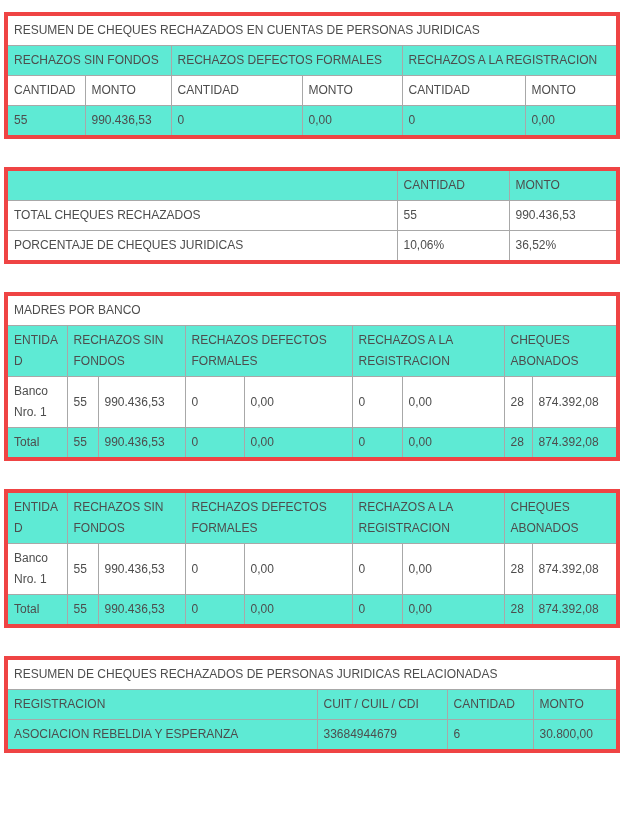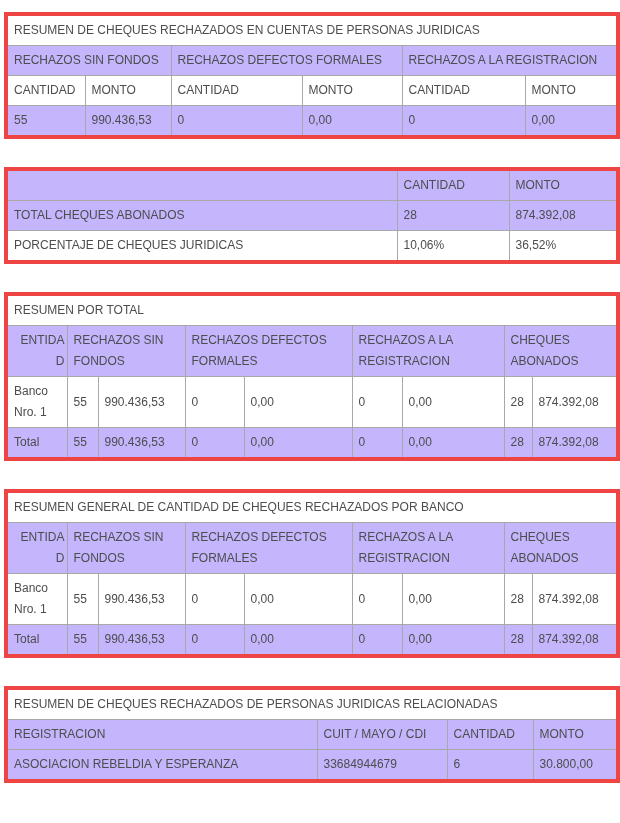--- a/index.html
+++ b/index.html
@@ -27,28 +27,27 @@
   }
   table.rpt td {
     border: 1px solid #a8a8a8;
     padding: 4px 6px;
     line-height: 21px;
     vertical-align: middle;
     overflow: hidden;
     word-wrap: break-word;
   }
   table.rpt tr.shade td {
-    background: #c4b5fd;
+    background: #5eead4;
   }
   table.rpt td.title-cell {
     background: #ffffff;
   }
   table.rpt td.entity-cell {
     padding-right: 2px;
-    text-align: right;
   }
 </style>
 </head>
 <body>
 
 <div id="report">
     <table class="rpt">
       <colgroup>
         <col style="width: 79px;">
         <col style="width: 86px;">
@@ -89,24 +88,24 @@
         <col style="width: 391px;">
         <col style="width: 112px;">
         <col style="width: 109px;">
       </colgroup>
       <tbody>
         <tr class="shade">
           <td></td>
           <td>CANTIDAD</td>
           <td>MONTO</td>
         </tr>
-        <tr class="shade">
-          <td>TOTAL CHEQUES ABONADOS</td>
-          <td>28</td>
-          <td>874.392,08</td>
+        <tr>
+          <td>TOTAL CHEQUES RECHAZADOS</td>
+          <td>55</td>
+          <td>990.436,53</td>
         </tr>
         <tr>
           <td>PORCENTAJE DE CHEQUES JURIDICAS</td>
           <td>10,06%</td>
           <td>36,52%</td>
         </tr>
       </tbody>
     </table>
     <table class="rpt">
       <colgroup>
@@ -115,21 +114,21 @@
         <col style="width: 87px;">
         <col style="width: 59px;">
         <col style="width: 108px;">
         <col style="width: 50px;">
         <col style="width: 102px;">
         <col style="width: 28px;">
         <col style="width: 86px;">
       </colgroup>
       <tbody>
         <tr>
-          <td class="title-cell" colspan="9">RESUMEN POR TOTAL</td>
+          <td class="title-cell" colspan="9">MADRES POR BANCO</td>
         </tr>
         <tr class="shade">
           <td class="entity-cell">ENTIDAD</td>
           <td colspan="2">RECHAZOS SIN FONDOS</td>
           <td colspan="2">RECHAZOS DEFECTOS FORMALES</td>
           <td colspan="2">RECHAZOS A LA REGISTRACION</td>
           <td colspan="2">CHEQUES ABONADOS</td>
         </tr>
         <tr>
           <td>Banco Nro. 1</td>
@@ -161,23 +160,20 @@
         <col style="width: 31px;">
         <col style="width: 87px;">
         <col style="width: 59px;">
         <col style="width: 108px;">
         <col style="width: 50px;">
         <col style="width: 102px;">
         <col style="width: 28px;">
         <col style="width: 86px;">
       </colgroup>
       <tbody>
-        <tr>
-          <td class="title-cell" colspan="9">RESUMEN GENERAL DE CANTIDAD DE CHEQUES RECHAZADOS POR BANCO</td>
-        </tr>
         <tr class="shade">
           <td class="entity-cell">ENTIDAD</td>
           <td colspan="2">RECHAZOS SIN FONDOS</td>
           <td colspan="2">RECHAZOS DEFECTOS FORMALES</td>
           <td colspan="2">RECHAZOS A LA REGISTRACION</td>
           <td colspan="2">CHEQUES ABONADOS</td>
         </tr>
         <tr>
           <td>Banco Nro. 1</td>
           <td>55</td>
@@ -208,21 +204,21 @@
         <col style="width: 130px;">
         <col style="width: 86px;">
         <col style="width: 85px;">
       </colgroup>
       <tbody>
         <tr>
           <td class="title-cell" colspan="4">RESUMEN DE CHEQUES RECHAZADOS DE PERSONAS JURIDICAS RELACIONADAS</td>
         </tr>
         <tr class="shade">
           <td>REGISTRACION</td>
-          <td>CUIT / MAYO / CDI</td>
+          <td>CUIT / CUIL / CDI</td>
           <td>CANTIDAD</td>
           <td>MONTO</td>
         </tr>
         <tr class="shade">
           <td>ASOCIACION REBELDIA Y ESPERANZA</td>
           <td>33684944679</td>
           <td>6</td>
           <td>30.800,00</td>
         </tr>
       </tbody>

